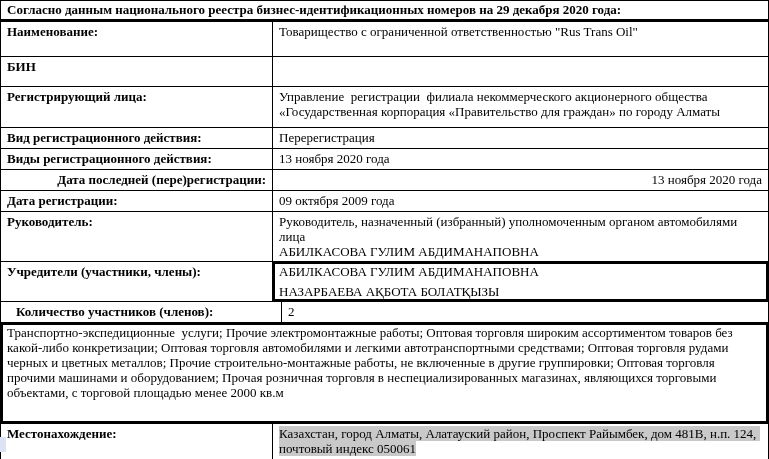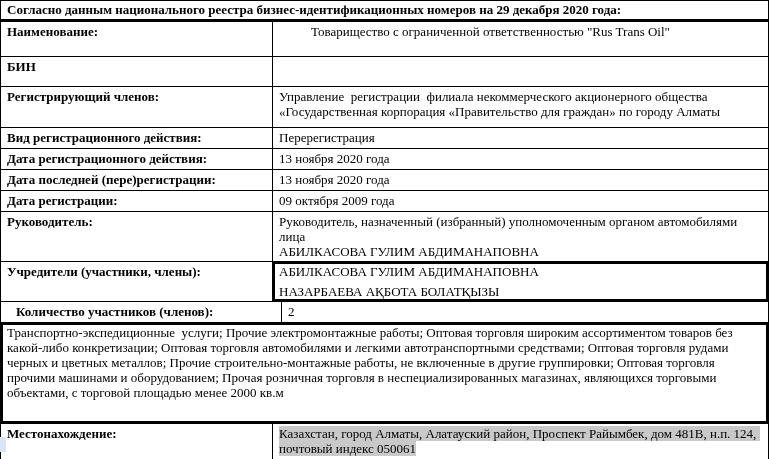--- a/index.html
+++ b/index.html
@@ -54,26 +54,26 @@
   }
   .value-cell.thick {
     box-shadow: inset 0 0 0 2px #000;
   }
   .vpara { white-space: pre-wrap; }
   .vline { display: block; }
   .row-founders .vline + .vline { margin-top: 5px; }
   .hl { background: #c9c9c9; }
 
   
-  .row-name                     { min-height: 34px; gap: 32px; }
+  .row-name                     { min-height: 34px; }
   .row-bin                      { min-height: 29px; }
   .row-registering-authority    { min-height: 40px; }
   .row-action-type              { min-height: 20px; }
   .row-action-date              { min-height: 20px; }
-  .row-last-reregistration-date { min-height: 20px; }
+  .row-last-reregistration-date { min-height: 20px; text-align: right; }
   .row-registration-date        { min-height: 20px; }
   .row-head                     { min-height: 40px; }
   .row-founders                 { min-height: 38px; }
   .row-participants-count       { min-height: 20px; padding-left: 9px; }
   .row-activities               { min-height: 100px; }
   .row-location                 { min-height: 40px; }
 
   
   .row-activities .label-cell {
     padding: 0;
@@ -109,33 +109,33 @@
         <div class="trow row-name">
           <div class="cell label-cell"><span>Наименование:</span></div>
           <div class="cell value-cell">
             <div class="vpara"><span>Товарищество с ограниченной ответственностью "Rus Trans Oil"</span></div>
           </div>
         </div>
         <div class="trow row-bin">
           <div class="cell label-cell"><span>БИН</span></div>
         </div>
         <div class="trow row-registering-authority">
-          <div class="cell label-cell"><span>Регистрирующий членов:</span></div>
+          <div class="cell label-cell"><span>Регистрирующий лица:</span></div>
           <div class="cell value-cell">
             <div class="vpara"><span>Управление  регистрации  филиала некоммерческого акционерного общества «Государственная корпорация «Правительство для граждан» по городу Алматы</span></div>
           </div>
         </div>
         <div class="trow row-action-type">
           <div class="cell label-cell"><span>Вид регистрационного действия:</span></div>
           <div class="cell value-cell">
             <div class="vpara"><span>Перерегистрация</span></div>
           </div>
         </div>
         <div class="trow row-action-date">
-          <div class="cell label-cell"><span>Дата регистрационного действия:</span></div>
+          <div class="cell label-cell"><span>Виды регистрационного действия:</span></div>
           <div class="cell value-cell">
             <div class="vpara"><span>13 ноября 2020 года</span></div>
           </div>
         </div>
         <div class="trow row-last-reregistration-date">
           <div class="cell label-cell"><span>Дата последней (пере)регистрации:</span></div>
           <div class="cell value-cell">
             <div class="vpara"><span>13 ноября 2020 года</span></div>
           </div>
         </div>

